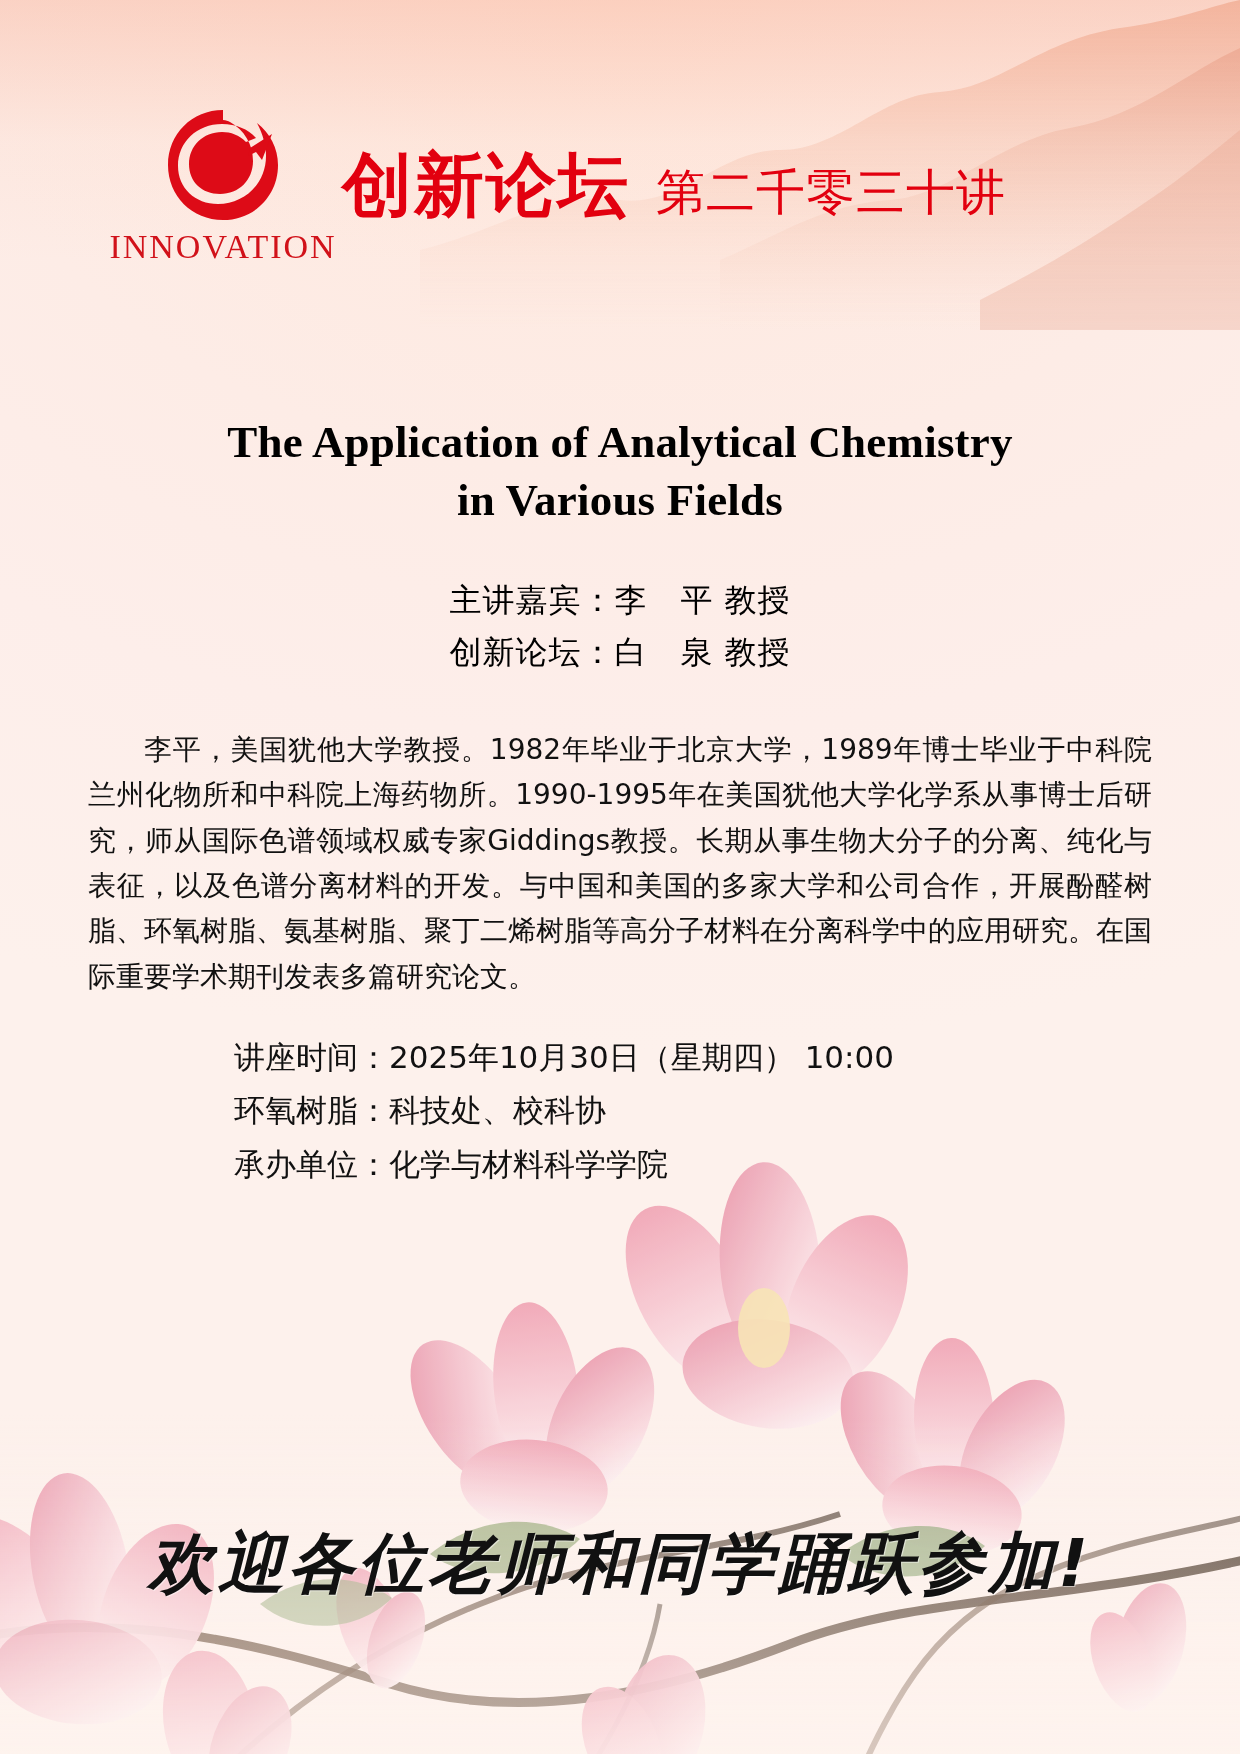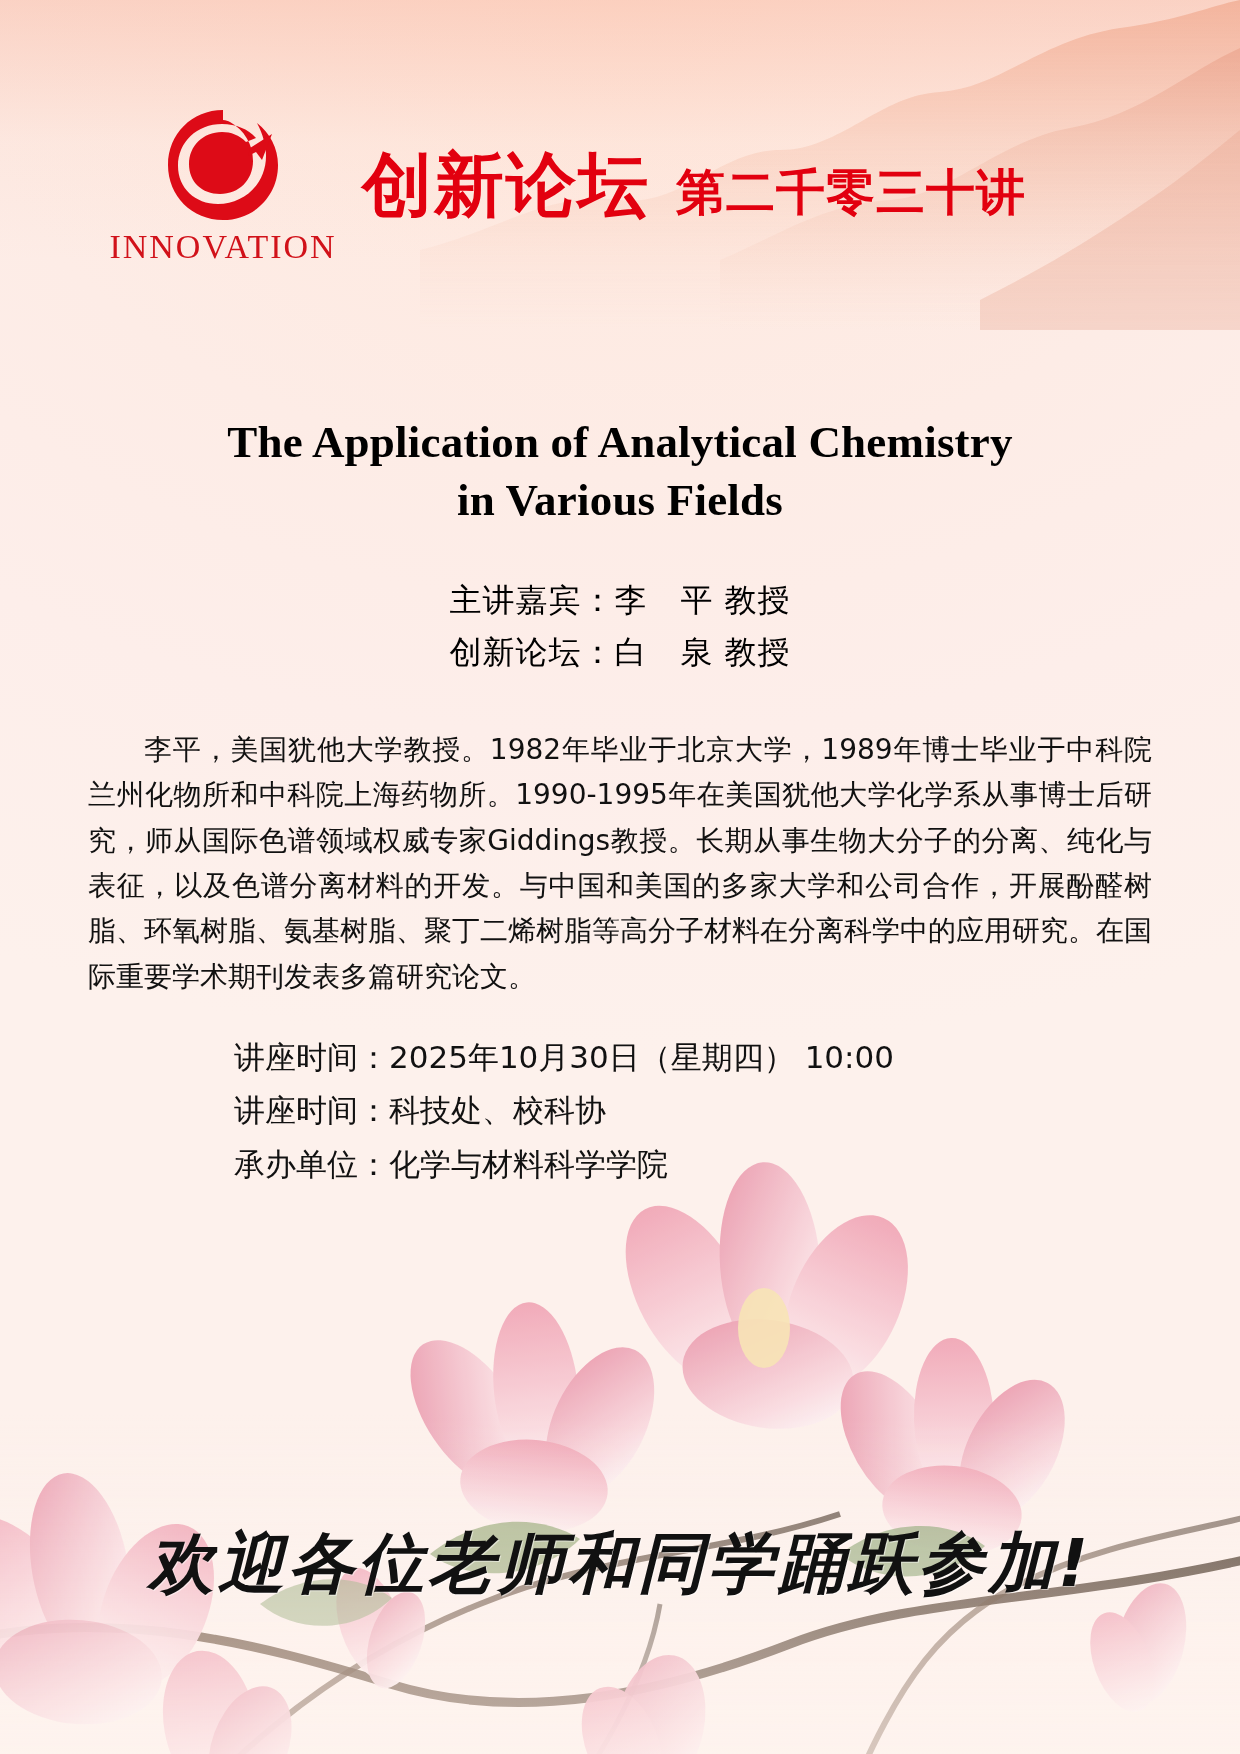--- a/index.html
+++ b/index.html
@@ -81,34 +81,34 @@
     font-family: "Liberation Serif", serif;
     color: #d1121a;
     font-size: 34px;
     letter-spacing: 2px;
     margin-top: 2px;
     font-weight: 400;
   }
   .title-zone {
     display: flex;
     align-items: baseline;
-    margin-left: 34px;
+    margin-left: 14px;
   }
   .forum-title {
     color: #e2000f;
     font-family: "DejaVu Sans", sans-serif;
     font-weight: 700;
     font-size: 70px;
     letter-spacing: 2px;
     line-height: 1;
   }
   .forum-issue {
     color: #e2000f;
     font-family: "DejaVu Sans", sans-serif;
-    font-weight: 700;
+    font-weight: 400;
     font-size: 49px;
     letter-spacing: 1px;
     margin-left: 26px;
     line-height: 1;
   }
 
   
   .content {
     position: absolute;
     top: 414px;
@@ -221,21 +221,21 @@
 
     <div class="people">
       <div>主讲嘉宾：李　平 教授</div>
       <div>创新论坛：白　泉 教授</div>
     </div>
 
     <p class="bio">李平，美国犹他大学教授。1982年毕业于北京大学，1989年博士毕业于中科院兰州化物所和中科院上海药物所。1990-1995年在美国犹他大学化学系从事博士后研究，师从国际色谱领域权威专家Giddings教授。长期从事生物大分子的分离、纯化与表征，以及色谱分离材料的开发。与中国和美国的多家大学和公司合作，开展酚醛树脂、环氧树脂、氨基树脂、聚丁二烯树脂等高分子材料在分离科学中的应用研究。在国际重要学术期刊发表多篇研究论文。</p>
 
     <div class="details">
       <div>讲座时间：2025年10月30日（星期四）  10:00</div>
-      <div>讲座时间：科技处、校科协</div>
+      <div>环氧树脂：科技处、校科协</div>
       <div>承办单位：化学与材料科学学院</div>
     </div>
   </div>
 
   <svg class="bg-flowers" viewBox="0 0 1300 700" preserveAspectRatio="none">
     <defs>
       <linearGradient id="pet" x1="0" y1="0" x2="0" y2="1">
         <stop offset="0%" stop-color="#f0a3b4"></stop>
         <stop offset="55%" stop-color="#f7cdd6"></stop>
         <stop offset="100%" stop-color="#fdf0f1"></stop>

